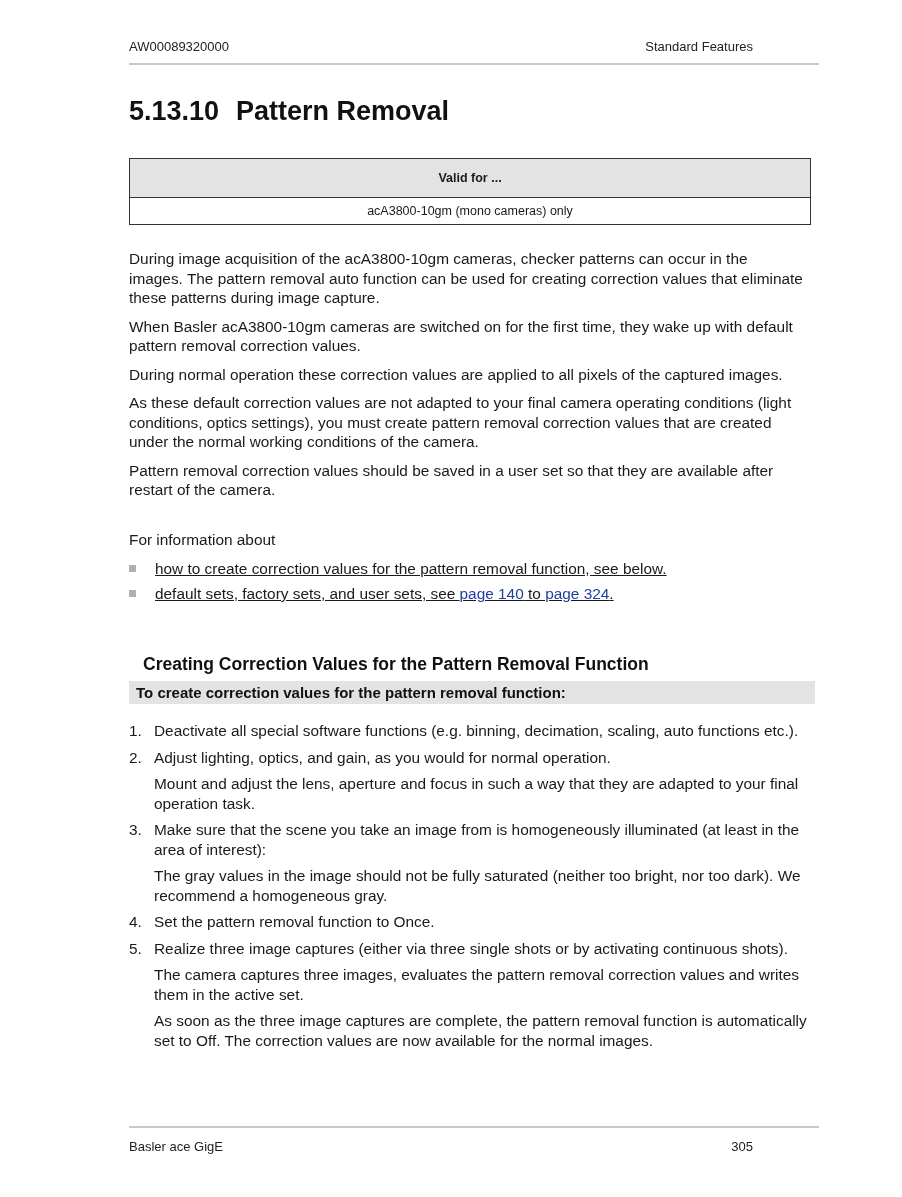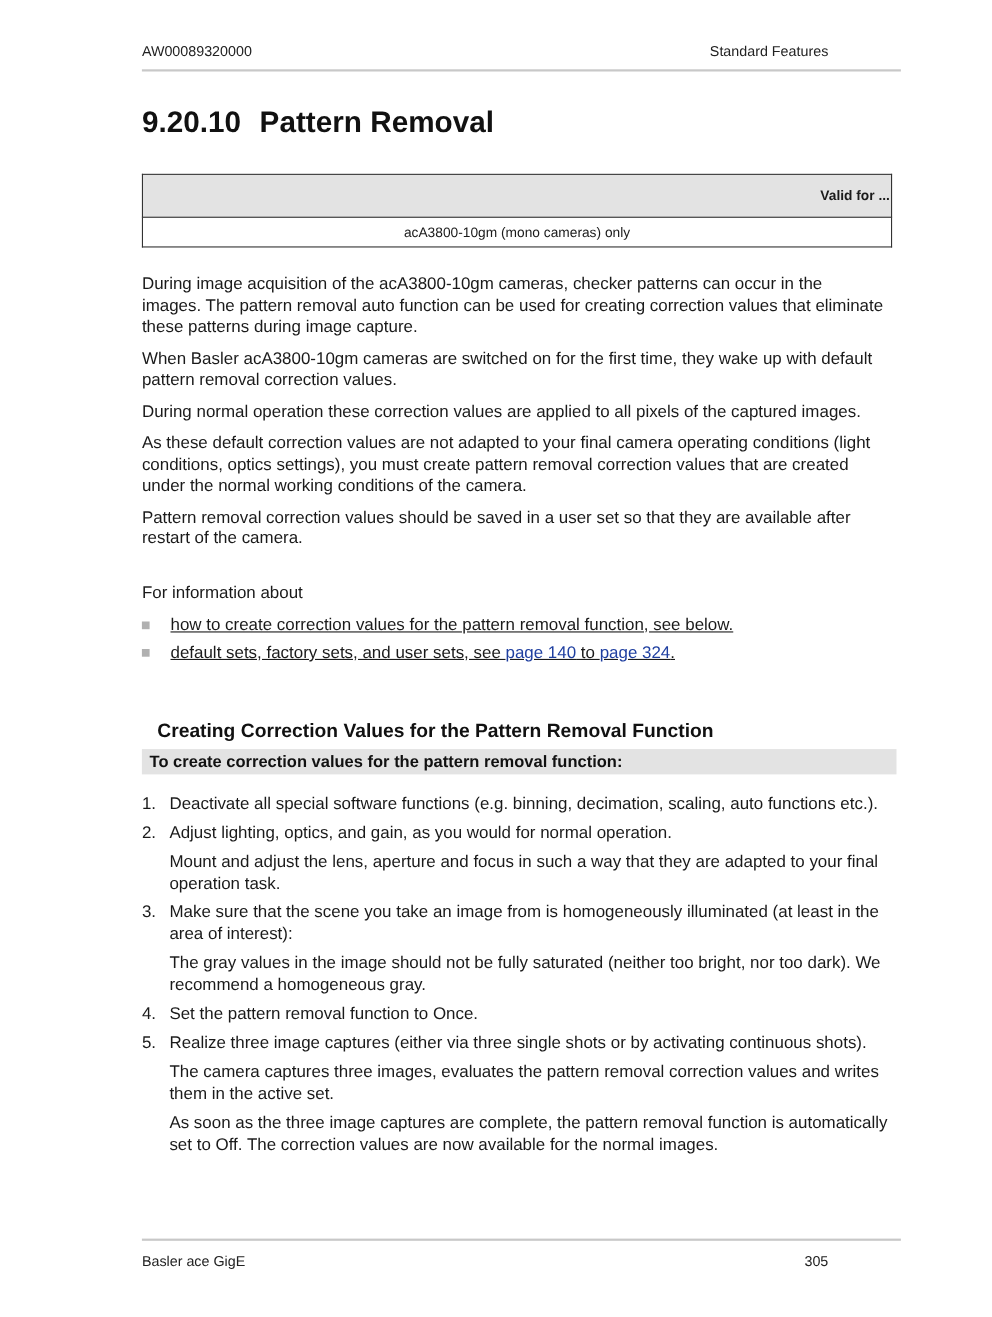--- a/index.html
+++ b/index.html
@@ -6,21 +6,21 @@
   body { width: 902px; height: 1197px; position: relative; font-family: "Liberation Sans", sans-serif; color: #1a1a1a; overflow: hidden; }
   .page { position: absolute; left: 0; top: 0; width: 836px; height: 1197px; }
   .hdr { position: absolute; left: 129px; right: 83px; top: 39px; height: 16px; font-size: 13px; color: #222; }
   .hdr .left { position: absolute; left: 0; top: 0; }
   .hdr .right { position: absolute; right: 0; top: 0; }
   .hdr-rule { position: absolute; left: 129px; width: 690px; top: 63px; height: 2px; background: #c8c8c8; }
   h1 { position: absolute; left: 129px; top: 96px; margin: 0; font-size: 27px; font-weight: bold; color: #111; letter-spacing: 0px; }
   h1 .num { display: inline-block; width: 107px; }
   .valid-table { position: absolute; left: 129px; top: 158px; width: 682px; border-collapse: collapse; font-size: 12.5px; }
   .valid-table th, .valid-table td { border: 1.5px solid #333; text-align: center; }
-  .valid-table th { background: #e3e3e3; height: 36px; font-weight: bold; font-size: 12.5px; text-align: right; }
+  .valid-table th { background: #e3e3e3; height: 36px; font-weight: bold; font-size: 12.5px; }
   .valid-table td { height: 24px; font-weight: normal; }
   .body-text { position: absolute; left: 129px; width: 690px; font-size: 15.4px; line-height: 19.5px; color: #1a1a1a; }
   .body-text p { margin: 0 16px 9px 0; }
   .info { position: absolute; left: 129px; width: 690px; top: 530px; font-size: 15.4px; line-height: 19.5px; }
   .info p { margin: 0 0 9px 0; }
   .info ul { list-style: none; margin: 0; padding: 0; text-decoration: underline; }
   .info li { position: relative; padding-left: 26px; margin-bottom: 6px; }
   .bullet { position: absolute; left: 0; top: 6px; width: 7px; height: 7px; background: #b0b0b0; }
   a.link { color: #1f3fa0; text-decoration: none; }
   h2 { position: absolute; left: 129px; top: 640px; margin: 14px; font-size: 17.5px; font-weight: bold; color: #111; }
@@ -41,21 +41,21 @@
 
 <div class="page">
 
   <div class="hdr">
     <span class="left">AW00089320000</span>
     <span class="right">Standard Features</span>
   </div>
   <div class="hdr-rule"></div>
 
   <h1>
-    <span class="num">9.20.10</span><span>Pattern Removal</span>
+    <span class="num">5.13.10</span><span>Pattern Removal</span>
   </h1>
 
   <table class="valid-table">
     <tbody>
         <tr>
           <th>Valid for ...</th>
         </tr>
     <tr>
           <td>acA3800-10gm (mono cameras) only</td>
         </tr>

